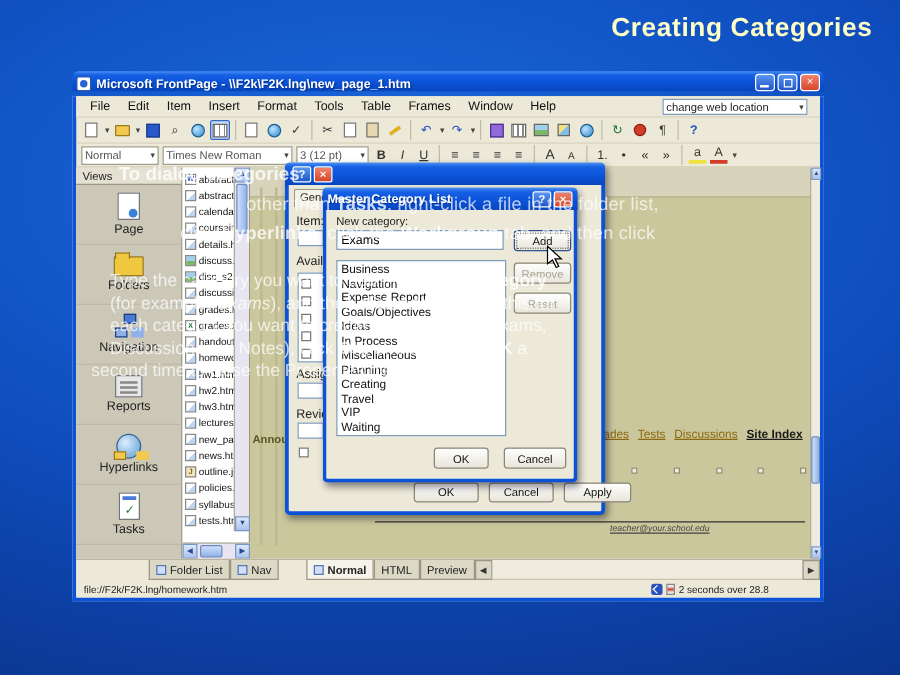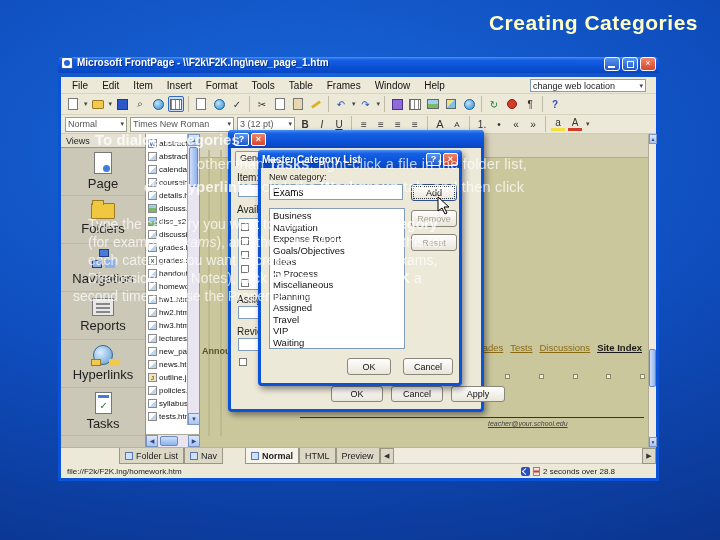--- a/index.html
+++ b/index.html
@@ -5,21 +5,21 @@
   html,body{margin:0;padding:0;background:#061c4e;}
   *{box-sizing:border-box;font-family:"Liberation Sans",sans-serif;}
   .slide{position:relative;width:720px;height:540px;overflow:hidden;
     background:radial-gradient(ellipse 130% 95% at 42% 28%, #1a6ade 0%, #0f4dbd 48%, #092d80 100%);}
   .slide-title{position:absolute;top:11px;right:22px;font-size:21px;font-weight:bold;color:#ffffc8;letter-spacing:.5px;}
 
   
   .fp-window{position:absolute;left:58px;top:57px;width:601px;height:424px;}
   .titlebar{position:absolute;left:0;top:0;width:601px;height:16px;border-radius:5px 5px 0 0;
     background:linear-gradient(180deg,#4a90f4 0%,#1660e4 18%,#0b52d8 55%,#0846c0 100%);
-    display:flex;align-items:flex-start;padding:0 3px;}
+    display:flex;align-items:flex-end;padding:0 3px;}
   .fp-logo{width:12px;height:12px;background:#fff;border:1px solid #2a5ab0;border-radius:2px;margin-right:4px;position:relative;}
   .fp-logo::after{content:"";position:absolute;left:2px;top:2px;width:6px;height:6px;background:#2a62d8;border-radius:50%;}
   .title-text{color:#fff;font-size:10px;font-weight:bold;white-space:nowrap;overflow:hidden;flex:1;text-shadow:1px 1px 1px #03318a;}
   .tb-btns{display:flex;gap:2px;}
   .tb-btn{width:16px;height:14px;border-radius:3px;border:1px solid #fff;
     background:linear-gradient(180deg,#5a96f0,#2058c8);color:#fff;font-size:9px;line-height:11px;text-align:center;position:relative;}
   .tb-btn.close{background:linear-gradient(180deg,#ef8569,#d8452a);}
   .glyph-min{position:absolute;left:3px;bottom:2px;width:7px;height:2px;background:#fff;}
   .glyph-restore{position:absolute;left:4px;top:3px;width:7px;height:7px;border:1px solid #fff;}
   .win-body{position:absolute;left:0;top:20px;width:601px;height:404px;background:#ece9d8;
@@ -44,21 +44,21 @@
 
   .toolbar2{position:absolute;left:0;top:38px;width:595px;height:19px;display:flex;align-items:center;padding-left:4px;gap:3px;border-bottom:1px solid #cfcbb6;}
   .combo{height:15px;background:#fff;border:1px solid #9a96846e;border:1px solid #a09c8a;font-size:9px;color:#555;display:flex;align-items:center;justify-content:space-between;padding:0 2px;}
   .fmt{font-size:10px;color:#333;width:14px;text-align:center;}
 
   
   .fp-main{position:absolute;left:0;top:57px;width:595px;height:313px;background:#ece9d8;}
   .viewsbar{position:absolute;left:0;top:0;width:85px;height:313px;background:#ccc8b8;border-right:1px solid #9a9684;}
   .views-header{height:14px;background:#e4e1d2;border-bottom:1px solid #9a9684;font-size:9px;color:#222;display:flex;align-items:center;padding-left:5px;}
   .view-item{height:48px;display:flex;flex-direction:column;align-items:center;justify-content:center;border-bottom:1px solid #bdb9a8;}
-  .vlabel{font-size:13px;color:#222;margin-top:2px;}
+  .vlabel{font-size:10px;color:#222;margin-top:2px;}
   .vicon{position:relative;}
   .vi-page{width:18px;height:22px;background:#fff;border:1px solid #777;}
   .vi-page::after{content:"";position:absolute;right:1px;bottom:1px;width:7px;height:7px;border-radius:50%;background:#3a80d8;}
   .vi-folders{width:24px;height:16px;background:#f0c840;border:1px solid #9a7b22;border-radius:1px;position:relative;}
   .vi-folders::before{content:"";position:absolute;left:0;top:-4px;width:10px;height:4px;background:#f0c840;border:1px solid #9a7b22;border-bottom:none;}
   .vi-reports{width:22px;height:18px;background:#e8e8e8;border:1px solid #777;}
   .vi-reports::after{content:"";position:absolute;left:3px;top:4px;width:14px;height:2px;background:#888;box-shadow:0 4px 0 #888,0 8px 0 #888;}
   .vi-nav{width:24px;height:20px;}
   .vi-nav::before{content:"";position:absolute;left:8px;top:0;width:8px;height:6px;background:#4a7ad8;border:1px solid #23407e;}
   .vi-nav::after{content:"";position:absolute;left:1px;top:11px;width:8px;height:6px;background:#8fb0e8;border:1px solid #23407e;box-shadow:13px 0 0 #8fb0e8;}
@@ -528,21 +528,21 @@
     <div class="mbtn disabled" style="left:150px;top:84px;">Reset</div>
     <div class="mcl-list" id="cat-list">
         <div class="cat">Business</div>
         <div class="cat">Navigation</div>
         <div class="cat">Expense Report</div>
         <div class="cat">Goals/Objectives</div>
         <div class="cat">Ideas</div>
         <div class="cat">In Process</div>
         <div class="cat">Miscellaneous</div>
         <div class="cat">Planning</div>
-        <div class="cat">Assigned</div>
+        <div class="cat">Creating</div>
         <div class="cat">Travel</div>
         <div class="cat">VIP</div>
         <div class="cat">Waiting</div>
       </div>
     <div class="mbtn" style="left:86px;top:208px;width:44px;">OK</div>
     <div class="mbtn" style="left:142px;top:208px;width:50px;">Cancel</div>
   </div>
 
   <svg class="cursor" width="14" height="20">
     <polygon points="1,1 1,15 5,12 8,18 10,17 7,11 12,11" fill="#fff" stroke="#000" stroke-width="1"></polygon>

